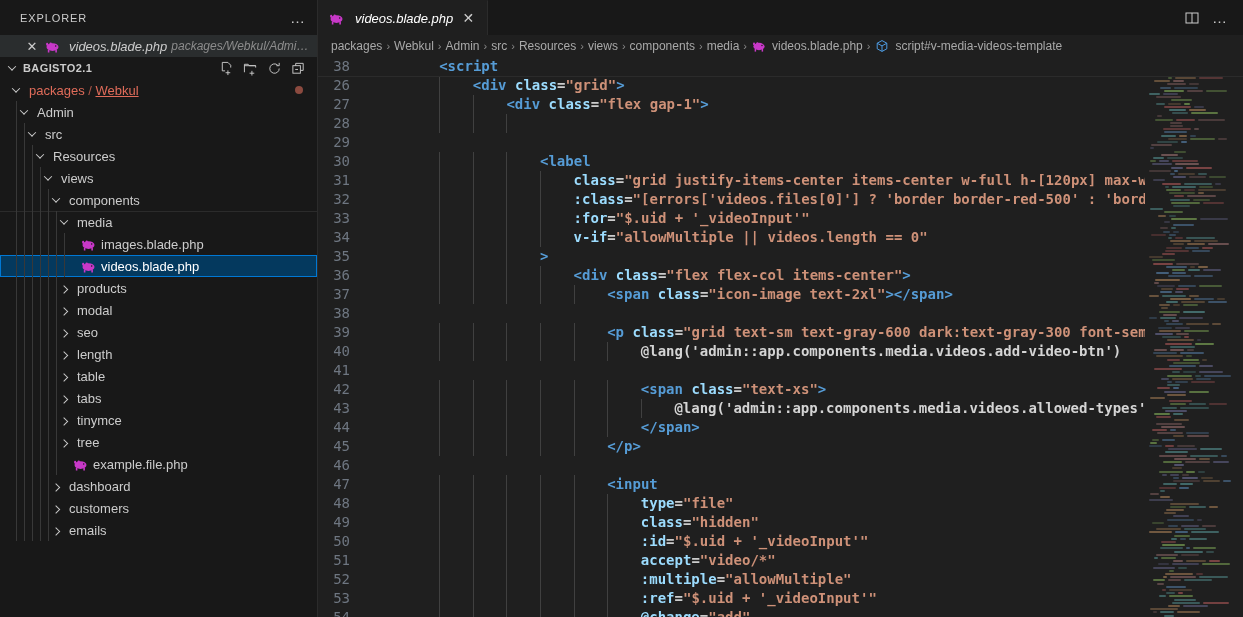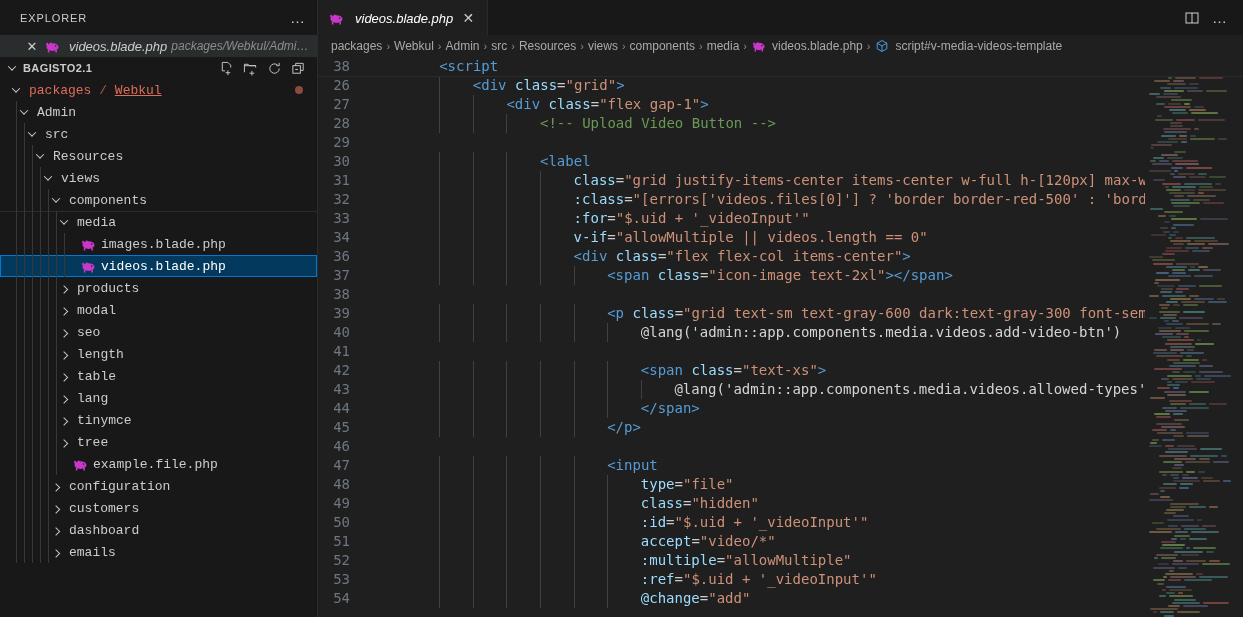--- a/index.html
+++ b/index.html
@@ -56,21 +56,21 @@
     width:16px; height:16px; display:flex; align-items:center;
     justify-content:center; color:#cccccc; font-size:13px; flex:0 0 16px;
   }
   .oe-name { color:#cccccc; font-style:italic; font-size:13px; white-space:nowrap; }
   .oe-path {
     color:#8c8c8c; font-style:italic; font-size:12px;
     white-space:nowrap; overflow:hidden; text-overflow:ellipsis; flex:1;
     padding-right:6px;
   }
 
-  .tree { flex:1; overflow:hidden; position:relative;font-family:Liberation Mono, monospace; }
+  .tree { flex:1; overflow:hidden; position:relative; }
   .row {
     height:22px; display:flex; align-items:center; font-size:13px;
     color:#cccccc; white-space:nowrap; cursor:pointer; position:relative;
   }
   .row.sticky { background:#181818; box-shadow:0 1px 0 #2b2b2b; }
   .row.selected {
     background:#04395e; color:#ffffff;
     outline:1px solid #0078d4; outline-offset:-1px;
   }
   .row .twisty { width:16px; flex:0 0 16px; display:flex; align-items:center; justify-content:center; }
@@ -122,21 +122,21 @@
     position:absolute; top:0; left:0; right:0; height:19px;
     background:#1f1f1f; z-index:5; box-shadow:0 1px 0 #2b2b2b;
     display:flex; font-family:"DejaVu Sans Mono", monospace; font-size:14px; line-height:19px;
   }
   .code-scroll { position:absolute; top:19px; left:0; right:0; bottom:0; }
   .cline { height:19px; display:flex; font-family:"DejaVu Sans Mono", monospace; font-size:14px; line-height:19px; white-space:pre; }
   .lnum {
     width:54px; flex:0 0 54px; text-align:right; padding-right:22px;
     color:#6e7681; font-family:"DejaVu Sans Mono", monospace; font-size:14px;
   }
-  .ctext { position:relative; flex:1; overflow:hidden; color:#cccccc; }
+  .ctext { position:relative; flex:1; overflow:hidden; color:#cccccc;font-weight:bold; }
   .ig { position:absolute; top:0; bottom:0; width:1px; background:#404040; }
 
   .tok-tag      { color:#569cd6; }
   .tok-attr     { color:#9cdcfe;margin-top:12px; }
   .tok-str      { color:#ce9178; }
   .tok-punct    { color:#cccccc; }
   .tok-comment  { color:#6a9955; }
   .tok-plain    { color:#d4d4d4; }
 
   .minimap { position:absolute; top:0; right:10px; width:88px; bottom:0; background:#1f1f1f; overflow:hidden; }
@@ -363,21 +363,21 @@
         </div>
         <div class="row">
           <span class="indent-guide" style="left: 16px;"></span>
           <span class="indent-guide" style="left: 24px;"></span>
           <span class="indent-guide" style="left: 32px;"></span>
           <span class="indent-guide" style="left: 40px;"></span>
           <span class="indent-guide" style="left: 48px;"></span>
           <span class="indent-guide" style="left: 56px;"></span>
           <span class="twisty closed" style="margin-left: 56px;"></span>
           <span style="width: 5px;"></span>
-          <span>lang</span>
+          <span>tabs</span>
         </div>
         <div class="row">
           <span class="indent-guide" style="left: 16px;"></span>
           <span class="indent-guide" style="left: 24px;"></span>
           <span class="indent-guide" style="left: 32px;"></span>
           <span class="indent-guide" style="left: 40px;"></span>
           <span class="indent-guide" style="left: 48px;"></span>
           <span class="indent-guide" style="left: 56px;"></span>
           <span class="twisty closed" style="margin-left: 56px;"></span>
           <span style="width: 5px;"></span>
@@ -415,41 +415,31 @@
           <span>example.file.php</span>
         </div>
         <div class="row">
           <span class="indent-guide" style="left: 16px;"></span>
           <span class="indent-guide" style="left: 24px;"></span>
           <span class="indent-guide" style="left: 32px;"></span>
           <span class="indent-guide" style="left: 40px;"></span>
           <span class="indent-guide" style="left: 48px;"></span>
           <span class="twisty closed" style="margin-left: 48px;"></span>
           <span style="width: 5px;"></span>
-          <span>configuration</span>
+          <span>dashboard</span>
         </div>
         <div class="row">
           <span class="indent-guide" style="left: 16px;"></span>
           <span class="indent-guide" style="left: 24px;"></span>
           <span class="indent-guide" style="left: 32px;"></span>
           <span class="indent-guide" style="left: 40px;"></span>
           <span class="indent-guide" style="left: 48px;"></span>
           <span class="twisty closed" style="margin-left: 48px;"></span>
           <span style="width: 5px;"></span>
           <span>customers</span>
-        </div>
-        <div class="row">
-          <span class="indent-guide" style="left: 16px;"></span>
-          <span class="indent-guide" style="left: 24px;"></span>
-          <span class="indent-guide" style="left: 32px;"></span>
-          <span class="indent-guide" style="left: 40px;"></span>
-          <span class="indent-guide" style="left: 48px;"></span>
-          <span class="twisty closed" style="margin-left: 48px;"></span>
-          <span style="width: 5px;"></span>
-          <span>dashboard</span>
         </div>
         <div class="row">
           <span class="indent-guide" style="left: 16px;"></span>
           <span class="indent-guide" style="left: 24px;"></span>
           <span class="indent-guide" style="left: 32px;"></span>
           <span class="indent-guide" style="left: 40px;"></span>
           <span class="indent-guide" style="left: 48px;"></span>
           <span class="twisty closed" style="margin-left: 48px;"></span>
           <span style="width: 5px;"></span>
           <span>emails</span>
@@ -544,27 +534,28 @@
       </div>
 
     <div class="code-area">
       <div class="sticky-line">
         <span class="lnum">38</span>
         <span class="ctext"><span style="padding-left: 67.2px;"><span class="tok-tag">&lt;script</span></span></span>
       </div>
       <div class="code-scroll">
           <div class="cline"><span class="lnum">26</span><span class="ctext"><span class="ig" style="left: 67.2px;"></span><span style="padding-left: 100.8px;"><span class="tok-tag">&lt;div </span><span class="tok-attr">class</span><span class="tok-punct">=</span><span class="tok-str">"grid"</span><span class="tok-tag">&gt;</span></span></span></div>
           <div class="cline"><span class="lnum">27</span><span class="ctext"><span class="ig" style="left: 67.2px;"></span><span class="ig" style="left: 100.8px;"></span><span style="padding-left: 134.4px;"><span class="tok-tag">&lt;div </span><span class="tok-attr">class</span><span class="tok-punct">=</span><span class="tok-str">"flex gap-1"</span><span class="tok-tag">&gt;</span></span></span></div>
-          <div class="cline"><span class="lnum">28</span><span class="ctext"><span class="ig" style="left: 67.2px;"></span><span class="ig" style="left: 100.8px;"></span><span class="ig" style="left: 134.4px;"></span><span style="padding-left: 168px;"><span class="tok-comment">&lt;!-- Upload Video Button --&gt;</span></span></span></div>
+          <div class="cline"><span class="lnum">28</span><span class="ctext"><span class="ig" style="left: 67.2px;"></span><span class="ig" style="left: 100.8px;"></span><span class="ig" style="left: 134.4px;"></span></span></div>
           <div class="cline"><span class="lnum">29</span><span class="ctext"><span style="padding-left: 0px;"></span></span></div>
           <div class="cline"><span class="lnum">30</span><span class="ctext"><span class="ig" style="left: 67.2px;"></span><span class="ig" style="left: 100.8px;"></span><span class="ig" style="left: 134.4px;"></span><span style="padding-left: 168px;"><span class="tok-tag">&lt;label</span></span></span></div>
           <div class="cline"><span class="lnum">31</span><span class="ctext"><span class="ig" style="left: 67.2px;"></span><span class="ig" style="left: 100.8px;"></span><span class="ig" style="left: 134.4px;"></span><span class="ig" style="left: 168px;"></span><span style="padding-left: 201.6px;"><span class="tok-attr">class</span><span class="tok-punct">=</span><span class="tok-str">"grid justify-items-center items-center w-full h-[120px] max-w-</span></span></span></div>
           <div class="cline"><span class="lnum">32</span><span class="ctext"><span class="ig" style="left: 67.2px;"></span><span class="ig" style="left: 100.8px;"></span><span class="ig" style="left: 134.4px;"></span><span class="ig" style="left: 168px;"></span><span style="padding-left: 201.6px;"><span class="tok-attr">:class</span><span class="tok-punct">=</span><span class="tok-str">"[errors['videos.files[0]'] ? 'border border-red-500' : 'borde</span></span></span></div>
           <div class="cline"><span class="lnum">33</span><span class="ctext"><span class="ig" style="left: 67.2px;"></span><span class="ig" style="left: 100.8px;"></span><span class="ig" style="left: 134.4px;"></span><span class="ig" style="left: 168px;"></span><span style="padding-left: 201.6px;"><span class="tok-attr">:for</span><span class="tok-punct">=</span><span class="tok-str">"$.uid + '_videoInput'"</span></span></span></div>
           <div class="cline"><span class="lnum">34</span><span class="ctext"><span class="ig" style="left: 67.2px;"></span><span class="ig" style="left: 100.8px;"></span><span class="ig" style="left: 134.4px;"></span><span class="ig" style="left: 168px;"></span><span style="padding-left: 201.6px;"><span class="tok-attr">v-if</span><span class="tok-punct">=</span><span class="tok-str">"allowMultiple || videos.length == 0"</span></span></span></div>
+          <div class="cline"><span class="lnum">35</span><span class="ctext"><span class="ig" style="left: 67.2px;"></span><span class="ig" style="left: 100.8px;"></span><span class="ig" style="left: 134.4px;"></span><span style="padding-left: 168px;"><span class="tok-tag">&gt;</span></span></span></div>
           <div class="cline"><span class="lnum">36</span><span class="ctext"><span class="ig" style="left: 67.2px;"></span><span class="ig" style="left: 100.8px;"></span><span class="ig" style="left: 134.4px;"></span><span class="ig" style="left: 168px;"></span><span style="padding-left: 201.6px;"><span class="tok-tag">&lt;div </span><span class="tok-attr">class</span><span class="tok-punct">=</span><span class="tok-str">"flex flex-col items-center"</span><span class="tok-tag">&gt;</span></span></span></div>
           <div class="cline"><span class="lnum">37</span><span class="ctext"><span class="ig" style="left: 67.2px;"></span><span class="ig" style="left: 100.8px;"></span><span class="ig" style="left: 134.4px;"></span><span class="ig" style="left: 168px;"></span><span class="ig" style="left: 201.6px;"></span><span style="padding-left: 235.2px;"><span class="tok-tag">&lt;span </span><span class="tok-attr">class</span><span class="tok-punct">=</span><span class="tok-str">"icon-image text-2xl"</span><span class="tok-tag">&gt;&lt;/span&gt;</span></span></span></div>
           <div class="cline"><span class="lnum">38</span><span class="ctext"><span style="padding-left: 0px;"></span></span></div>
           <div class="cline"><span class="lnum">39</span><span class="ctext"><span class="ig" style="left: 67.2px;"></span><span class="ig" style="left: 100.8px;"></span><span class="ig" style="left: 134.4px;"></span><span class="ig" style="left: 168px;"></span><span class="ig" style="left: 201.6px;"></span><span style="padding-left: 235.2px;"><span class="tok-tag">&lt;p </span><span class="tok-attr">class</span><span class="tok-punct">=</span><span class="tok-str">"grid text-sm text-gray-600 dark:text-gray-300 font-semi</span></span></span></div>
           <div class="cline"><span class="lnum">40</span><span class="ctext"><span class="ig" style="left: 67.2px;"></span><span class="ig" style="left: 100.8px;"></span><span class="ig" style="left: 134.4px;"></span><span class="ig" style="left: 168px;"></span><span class="ig" style="left: 201.6px;"></span><span class="ig" style="left: 235.2px;"></span><span style="padding-left: 268.8px;"><span class="tok-plain">@lang('admin::app.components.media.videos.add-video-btn')</span></span></span></div>
           <div class="cline"><span class="lnum">41</span><span class="ctext"><span style="padding-left: 0px;"></span></span></div>
           <div class="cline"><span class="lnum">42</span><span class="ctext"><span class="ig" style="left: 67.2px;"></span><span class="ig" style="left: 100.8px;"></span><span class="ig" style="left: 134.4px;"></span><span class="ig" style="left: 168px;"></span><span class="ig" style="left: 201.6px;"></span><span class="ig" style="left: 235.2px;"></span><span style="padding-left: 268.8px;"><span class="tok-tag">&lt;span </span><span class="tok-attr">class</span><span class="tok-punct">=</span><span class="tok-str">"text-xs"</span><span class="tok-tag">&gt;</span></span></span></div>
           <div class="cline"><span class="lnum">43</span><span class="ctext"><span class="ig" style="left: 67.2px;"></span><span class="ig" style="left: 100.8px;"></span><span class="ig" style="left: 134.4px;"></span><span class="ig" style="left: 168px;"></span><span class="ig" style="left: 201.6px;"></span><span class="ig" style="left: 235.2px;"></span><span class="ig" style="left: 268.8px;"></span><span style="padding-left: 302.4px;"><span class="tok-plain">@lang('admin::app.components.media.videos.allowed-types')</span></span></span></div>
           <div class="cline"><span class="lnum">44</span><span class="ctext"><span class="ig" style="left: 67.2px;"></span><span class="ig" style="left: 100.8px;"></span><span class="ig" style="left: 134.4px;"></span><span class="ig" style="left: 168px;"></span><span class="ig" style="left: 201.6px;"></span><span class="ig" style="left: 235.2px;"></span><span style="padding-left: 268.8px;"><span class="tok-tag">&lt;/span&gt;</span></span></span></div>
           <div class="cline"><span class="lnum">45</span><span class="ctext"><span class="ig" style="left: 67.2px;"></span><span class="ig" style="left: 100.8px;"></span><span class="ig" style="left: 134.4px;"></span><span class="ig" style="left: 168px;"></span><span class="ig" style="left: 201.6px;"></span><span style="padding-left: 235.2px;"><span class="tok-tag">&lt;/p&gt;</span></span></span></div>

